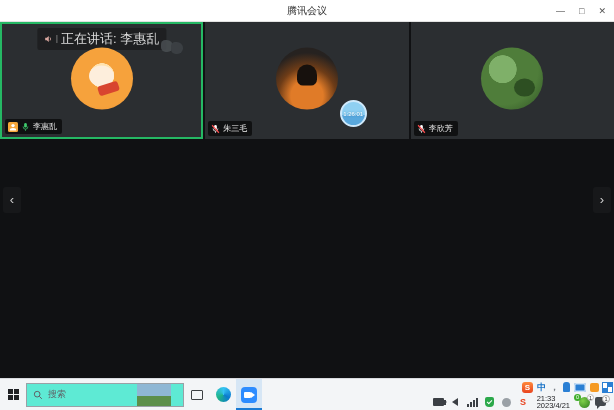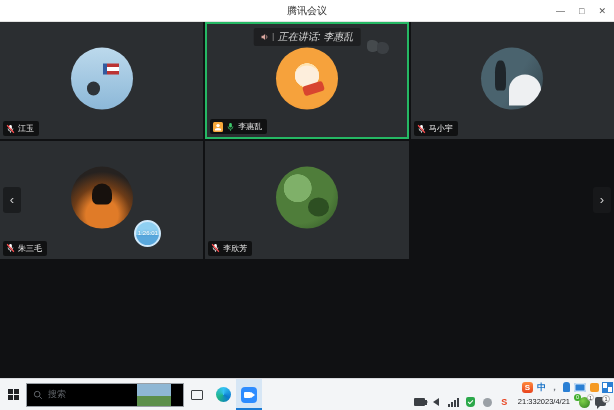--- a/index.html
+++ b/index.html
@@ -43,21 +43,21 @@
   .a-zhu .cat{left:34%;top:28%;width:32%;height:34%;background:#17110d;border-radius:50% 50% 30% 30%;}
 
   
   .nametag{position:absolute;left:3px;bottom:3px;display:flex;align-items:center;gap:3px;background:rgba(0,0,0,.62);padding:2px 5px 2px 3px;border-radius:2px;max-width:80%;}
   .pname{font-size:8px;color:#eee;white-space:nowrap;}
   .mic{display:inline-flex;}
 
   
   .speak-pill{position:absolute;top:4px;left:50%;transform:translateX(-50%);display:flex;align-items:center;gap:4px;background:rgba(20,20,20,.55);padding:2px 7px;border-radius:2px;}
   .speak-pill .divider{width:1px;height:8px;background:#777;}
-  .speak-pill .sp-text{font-size:10px;color:#ddd;white-space:nowrap;font-style:italic;}
+  .speak-pill .sp-text{font-size:13px;color:#ddd;white-space:nowrap;}
   .reaction{position:absolute;top:16px;right:14px;width:26px;height:14px;opacity:.85;}
   .reaction b{position:absolute;width:12px;height:12px;background:#4a4f53;border-radius:40% 60% 55% 45%;}
   .reaction b:nth-child(2){left:10px;top:2px;background:#3e4347;}
 
   
   .scene{position:absolute;inset:0;background:linear-gradient(#e7eaec,#d6dadd);}
   .scene i{position:absolute;display:block;}
   .sc-curtain{left:14%;top:0;width:14%;height:86%;background:linear-gradient(90deg,#aeb9c4,#c6cfd8);}
   .sc-window{left:28%;top:0;width:42%;height:84%;background:linear-gradient(#ccdbe4,#bfd2dd);box-shadow:inset 0 0 0 1px #b3c4cf;}
   .sc-bldg{left:34%;top:26%;width:30%;height:56%;background:repeating-linear-gradient(90deg,#b9cdd8 0 6px,#a9bfcc 6px 8px);opacity:.8;}
@@ -81,21 +81,21 @@
 
   
   .timer-badge{position:absolute;right:42px;bottom:12px;width:27px;height:27px;border-radius:50%;background:linear-gradient(#8fd0f2 0 55%,#59a8dd 55%);border:2px solid #cfe9fb;display:flex;align-items:center;justify-content:center;font-size:6px;color:#fff;text-shadow:0 0 2px #2c7cb4;}
 
   
   .taskbar{position:absolute;left:0;right:0;bottom:0;height:32px;background:#f3f5f7;border-top:1px solid #d8dade;display:flex;align-items:center;}
   .tb-left{display:flex;align-items:center;height:100%;}
   .start{width:26px;height:100%;display:flex;align-items:center;justify-content:center;}
   .winlogo{width:11px;height:11px;display:grid;grid-template-columns:1fr 1fr;grid-template-rows:1fr 1fr;gap:1px;}
   .winlogo s{background:#1f2124;display:block;}
-  .searchbox{width:158px;height:24px;background:#000000;border:1px solid #9aa0a6;display:flex;align-items:center;padding:0 12px 0 6px;position:relative;}
+  .searchbox{width:158px;height:24px;background:#5eead4;border:1px solid #9aa0a6;display:flex;align-items:center;padding:0 12px 0 6px;position:relative;}
   .searchbox .ph{font-size:9px;color:#5f6368;margin-left:5px;flex:1;}
   .bingpic{width:34px;height:22px;background:linear-gradient(#8fb7d4 0 55%,#5c8f4a 55%);}
   .tb-btn{width:26px;height:100%;display:flex;align-items:center;justify-content:center;position:relative;}
   .taskview-glyph{width:12px;height:10px;border:1.5px solid #3c4043;border-radius:1px;}
   .edge-glyph{width:15px;height:15px;border-radius:50%;background:conic-gradient(#35c3f3,#0b79d0,#1fb487,#35c3f3);}
   .meet-active{background:#d6e6f5;box-shadow:inset 0 -2px 0 #1a7bd4;}
   .meet-glyph{width:16px;height:16px;border-radius:4px;background:#2d8cff;position:relative;}
   .meet-glyph::before{content:"";position:absolute;left:3px;top:5px;width:7px;height:6px;background:#fff;border-radius:1px;}
   .meet-glyph::after{content:"";position:absolute;right:2px;top:5px;border-left:4px solid #fff;border-top:3px solid transparent;border-bottom:3px solid transparent;}
 
@@ -113,21 +113,21 @@
   .ti-cam{width:11px;height:8px;background:#3b3f44;border-radius:1px;position:relative;}
   .ti-cam::after{content:"";position:absolute;right:-3px;top:1.5px;border-left:3px solid #3b3f44;border-top:2.5px solid transparent;border-bottom:2.5px solid transparent;}
   .ti-vol{width:0;height:0;border-top:4px solid transparent;border-bottom:4px solid transparent;border-right:6px solid #3b3f44;position:relative;}
   .ti-vol::before{content:"";position:absolute;left:-10px;top:-2.5px;width:4px;height:5px;background:#3b3f44;}
   .ti-net{display:flex;align-items:flex-end;gap:1px;}
   .ti-net s{display:block;width:2px;background:#3b3f44;}
   .ti-shield{width:9px;height:10px;background:#2ba84a;border-radius:2px 2px 4px 4px;position:relative;}
   .ti-shield::after{content:"";position:absolute;left:2px;top:2.5px;width:4px;height:2px;border-left:1.5px solid #fff;border-bottom:1.5px solid #fff;transform:rotate(-45deg);}
   .ti-gray{width:9px;height:9px;border-radius:50%;background:#9aa0a6;}
   .ti-sred{color:#e8431f;font-size:9px;font-weight:bold;}
-  .clock{display:flex;flex-direction:row;align-items:flex-start;justify-content:center;line-height:1;margin:0 3px;}
+  .clock{display:flex;flex-direction:column;align-items:flex-start;justify-content:center;line-height:1;margin:0 3px;}
   .clock span{font-size:7.5px;color:#202124;}
   .t360{position:relative;width:14px;height:13px;}
   .t360 .ball{position:absolute;left:2px;top:1px;width:11px;height:11px;border-radius:50%;background:radial-gradient(circle at 35% 35%,#7fd14a,#2e7d1f);}
   .badge-g{position:absolute;left:-3px;top:-2px;min-width:7px;height:7px;border-radius:4px;background:#3fae2a;color:#fff;font-size:5.5px;line-height:7px;text-align:center;padding:0 1px;}
   .badge-w{position:absolute;right:-3px;top:-2px;min-width:7px;height:7px;border-radius:4px;background:#fff;border:1px solid #bbb;color:#333;font-size:5.5px;line-height:6px;text-align:center;padding:0 1px;}
   .tchat{position:relative;width:15px;height:13px;margin-right:2px;}
   .tchat .bub{position:absolute;left:0;top:1px;width:11px;height:9px;background:#43484d;border-radius:2px;}
   .tchat .bub::after{content:"";position:absolute;left:2px;bottom:-3px;border-top:3px solid #43484d;border-right:3px solid transparent;}
   .badge-c{position:absolute;right:0;top:-1px;min-width:8px;height:8px;border-radius:4px;background:#fff;border:1px solid #aaa;color:#333;font-size:5.5px;line-height:7px;text-align:center;}
 </style>
@@ -141,37 +141,20 @@
     <div class="win-controls">
       <span class="wc">—</span>
       <span class="wc">□</span>
       <span class="wc">✕</span>
     </div>
   </div>
 
   <div class="stage">
 
 
-    <div class="cell">
-      <div class="avatar a-jiang">
-          <i class="flag"></i>
-          <i class="ball"></i>
-        </div>
-      <div class="nametag">
-        <span class="mic">
-            <svg width="9" height="10" viewBox="0 0 12 13">
-              <rect x="4.2" y="1.2" width="3.6" height="6" rx="1.8" fill="#fff"></rect>
-              <path d="M2.8 5.8a3.2 3.6 0 0 0 6.4 0" fill="none" stroke="#fff" stroke-width="1"></path>
-              <line x1="6" y1="9.6" x2="6" y2="11.6" stroke="#fff" stroke-width="1"></line>
-              <line x1="1.5" y1="1.5" x2="10.5" y2="11.5" stroke="#ff4d4f" stroke-width="1.5"></line>
-            </svg>
-          </span>
-        <span class="pname">江玉</span>
-      </div>
-    </div>
 
     <div class="cell active">
       <div class="speak-pill">
         <svg width="8" height="8" viewBox="0 0 10 10">
             <path d="M1 3.5h2L5.5 1.4v7.2L3 6.5H1z" fill="#d9a79f"></path>
             <path d="M7 3a3 3 0 0 1 0 4" stroke="#d9a79f" stroke-width="1" fill="none"></path>
           </svg>
         <span class="divider"></span>
         <span class="sp-text">正在讲话: 李惠乱</span>
       </div>
@@ -195,37 +178,20 @@
             <svg width="9" height="10" viewBox="0 0 12 13">
               <rect x="4.2" y="1.2" width="3.6" height="6" rx="1.8" fill="#3ecb6c"></rect>
               <path d="M2.8 5.8a3.2 3.6 0 0 0 6.4 0" fill="none" stroke="#3ecb6c" stroke-width="1"></path>
               <line x1="6" y1="9.6" x2="6" y2="11.6" stroke="#3ecb6c" stroke-width="1"></line>
             </svg>
           </span>
         <span class="pname">李惠乱</span>
       </div>
     </div>
 
-    <div class="cell">
-      <div class="avatar a-ma">
-          <i class="table"></i>
-          <i class="fig"></i>
-        </div>
-      <div class="nametag">
-        <span class="mic">
-            <svg width="9" height="10" viewBox="0 0 12 13">
-              <rect x="4.2" y="1.2" width="3.6" height="6" rx="1.8" fill="#fff"></rect>
-              <path d="M2.8 5.8a3.2 3.6 0 0 0 6.4 0" fill="none" stroke="#fff" stroke-width="1"></path>
-              <line x1="6" y1="9.6" x2="6" y2="11.6" stroke="#fff" stroke-width="1"></line>
-              <line x1="1.5" y1="1.5" x2="10.5" y2="11.5" stroke="#ff4d4f" stroke-width="1.5"></line>
-            </svg>
-          </span>
-        <span class="pname">马小宇</span>
-      </div>
-    </div>
 
 
 
 
     <div class="cell">
       <div class="avatar a-zhu">
           <i class="cat"></i>
         </div>
       <div class="timer-badge">1:26:01</div>
       <div class="nametag">

